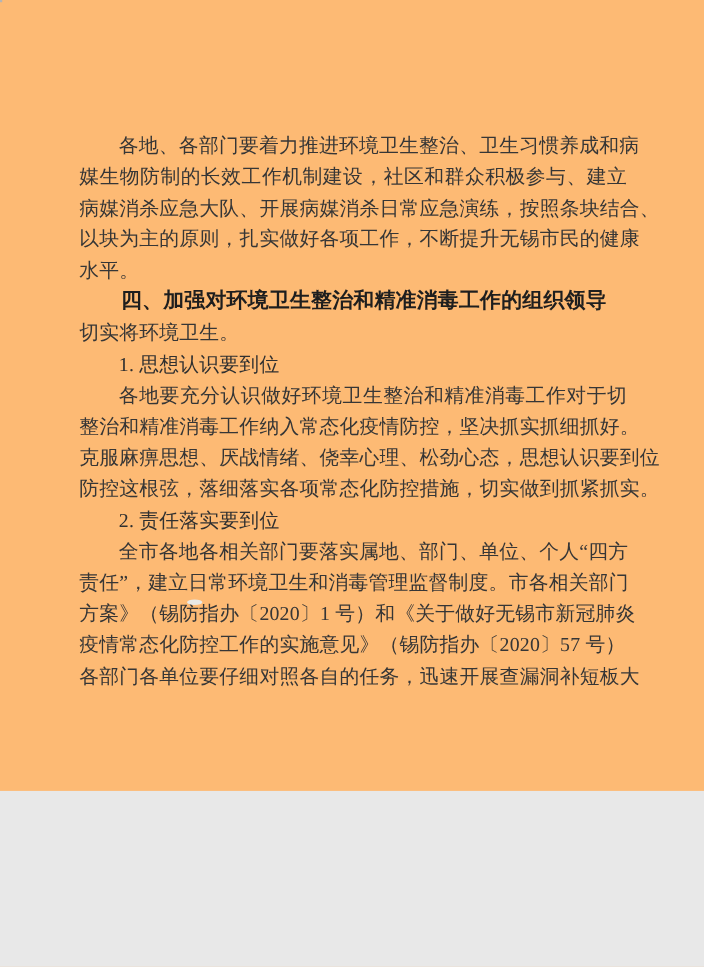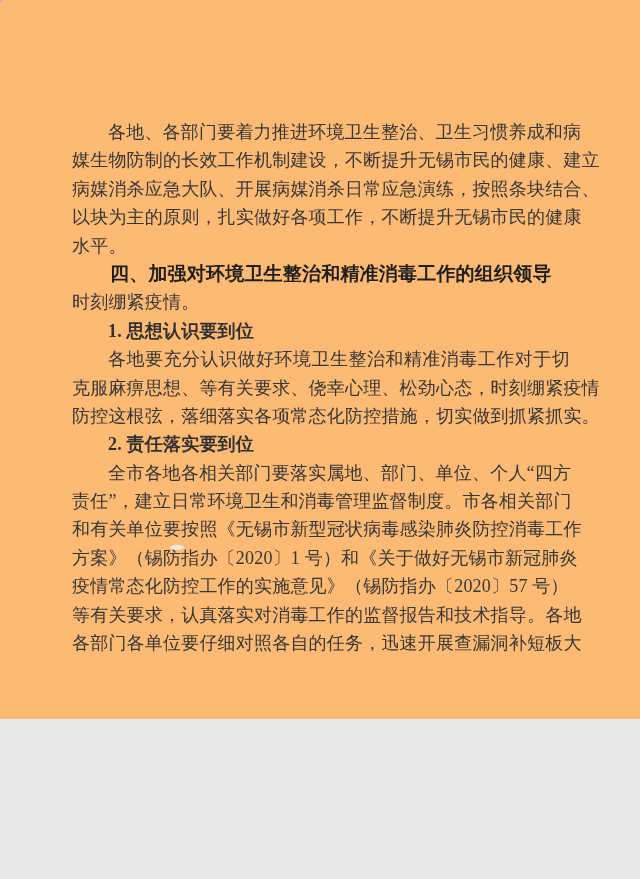--- a/index.html
+++ b/index.html
@@ -45,21 +45,20 @@
     color: #1e1e1e;
     text-align: right;
     text-align-last: left;
     text-indent: 2em;
   }
   .line.subheading {
     color: #303030;
     text-align: center;
     text-align-last: left;
     text-indent: 2em;
-    font-weight: bold;
   }
   .page-number {
     position: absolute;
     top: 798px;
     right: 117px;
     font-size: 16px;
     line-height: 20px;
     color: #4a4a4a;
     font-family: "Liberation Serif", serif;
   }
@@ -91,43 +90,42 @@
   }
 </style>
 </head>
 <body>
 
 <div class="page">
 
   <div class="text-column">
 
     <div class="line indent">各地、各部门要着力推进环境卫生整治、卫生习惯养成和病</div>
-    <div class="line">媒生物防制的长效工作机制建设，不断提升无锡市民的健康、建立</div>
+    <div class="line">媒生物防制的长效工作机制建设，社区和群众积极参与、建立</div>
     <div class="line">病媒消杀应急大队、开展病媒消杀日常应急演练，按照条块结合、</div>
     <div class="line">以块为主的原则，扎实做好各项工作，不断提升无锡市民的健康</div>
     <div class="line natural">水平。</div>
 
     <div class="line heading">四、加强对环境卫生整治和精准消毒工作的组织领导</div>
 
-    <div class="line natural">时刻绷紧疫情。</div>
+    <div class="line natural">切实将环境卫生。</div>
 
     <div class="line subheading">1. 思想认识要到位</div>
 
     <div class="line indent">各地要充分认识做好环境卫生整治和精准消毒工作对于切</div>
-    <div class="line">克服麻痹思想、等有关要求、侥幸心理、松劲心态，时刻绷紧疫情</div>
+    <div class="line">整治和精准消毒工作纳入常态化疫情防控，坚决抓实抓细抓好。</div>
+    <div class="line">克服麻痹思想、厌战情绪、侥幸心理、松劲心态，思想认识要到位</div>
     <div class="line">防控这根弦，落细落实各项常态化防控措施，切实做到抓紧抓实。</div>
 
     <div class="line subheading">2. 责任落实要到位</div>
 
     <div class="line indent">全市各地各相关部门要落实属地、部门、单位、个人“四方</div>
     <div class="line">责任”，建立日常环境卫生和消毒管理监督制度。市各相关部门</div>
-    <div class="line">和有关单位要按照《无锡市新型冠状病毒感染肺炎防控消毒工作</div>
     <div class="line">方案》（锡防指办〔2020〕1 号）和《关于做好无锡市新冠肺炎</div>
     <div class="line natural">疫情常态化防控工作的实施意见》（锡防指办〔2020〕57 号）</div>
-    <div class="line">等有关要求，认真落实对消毒工作的监督报告和技术指导。各地</div>
     <div class="line">各部门各单位要仔细对照各自的任务，迅速开展查漏洞补短板大</div>
 
   </div>
 
   <div class="page-number">—5—</div>
 
   <div class="scan-edge-line"></div>
   <div class="scan-speck-1"></div>
   <div class="scan-speck-2"></div>
 

